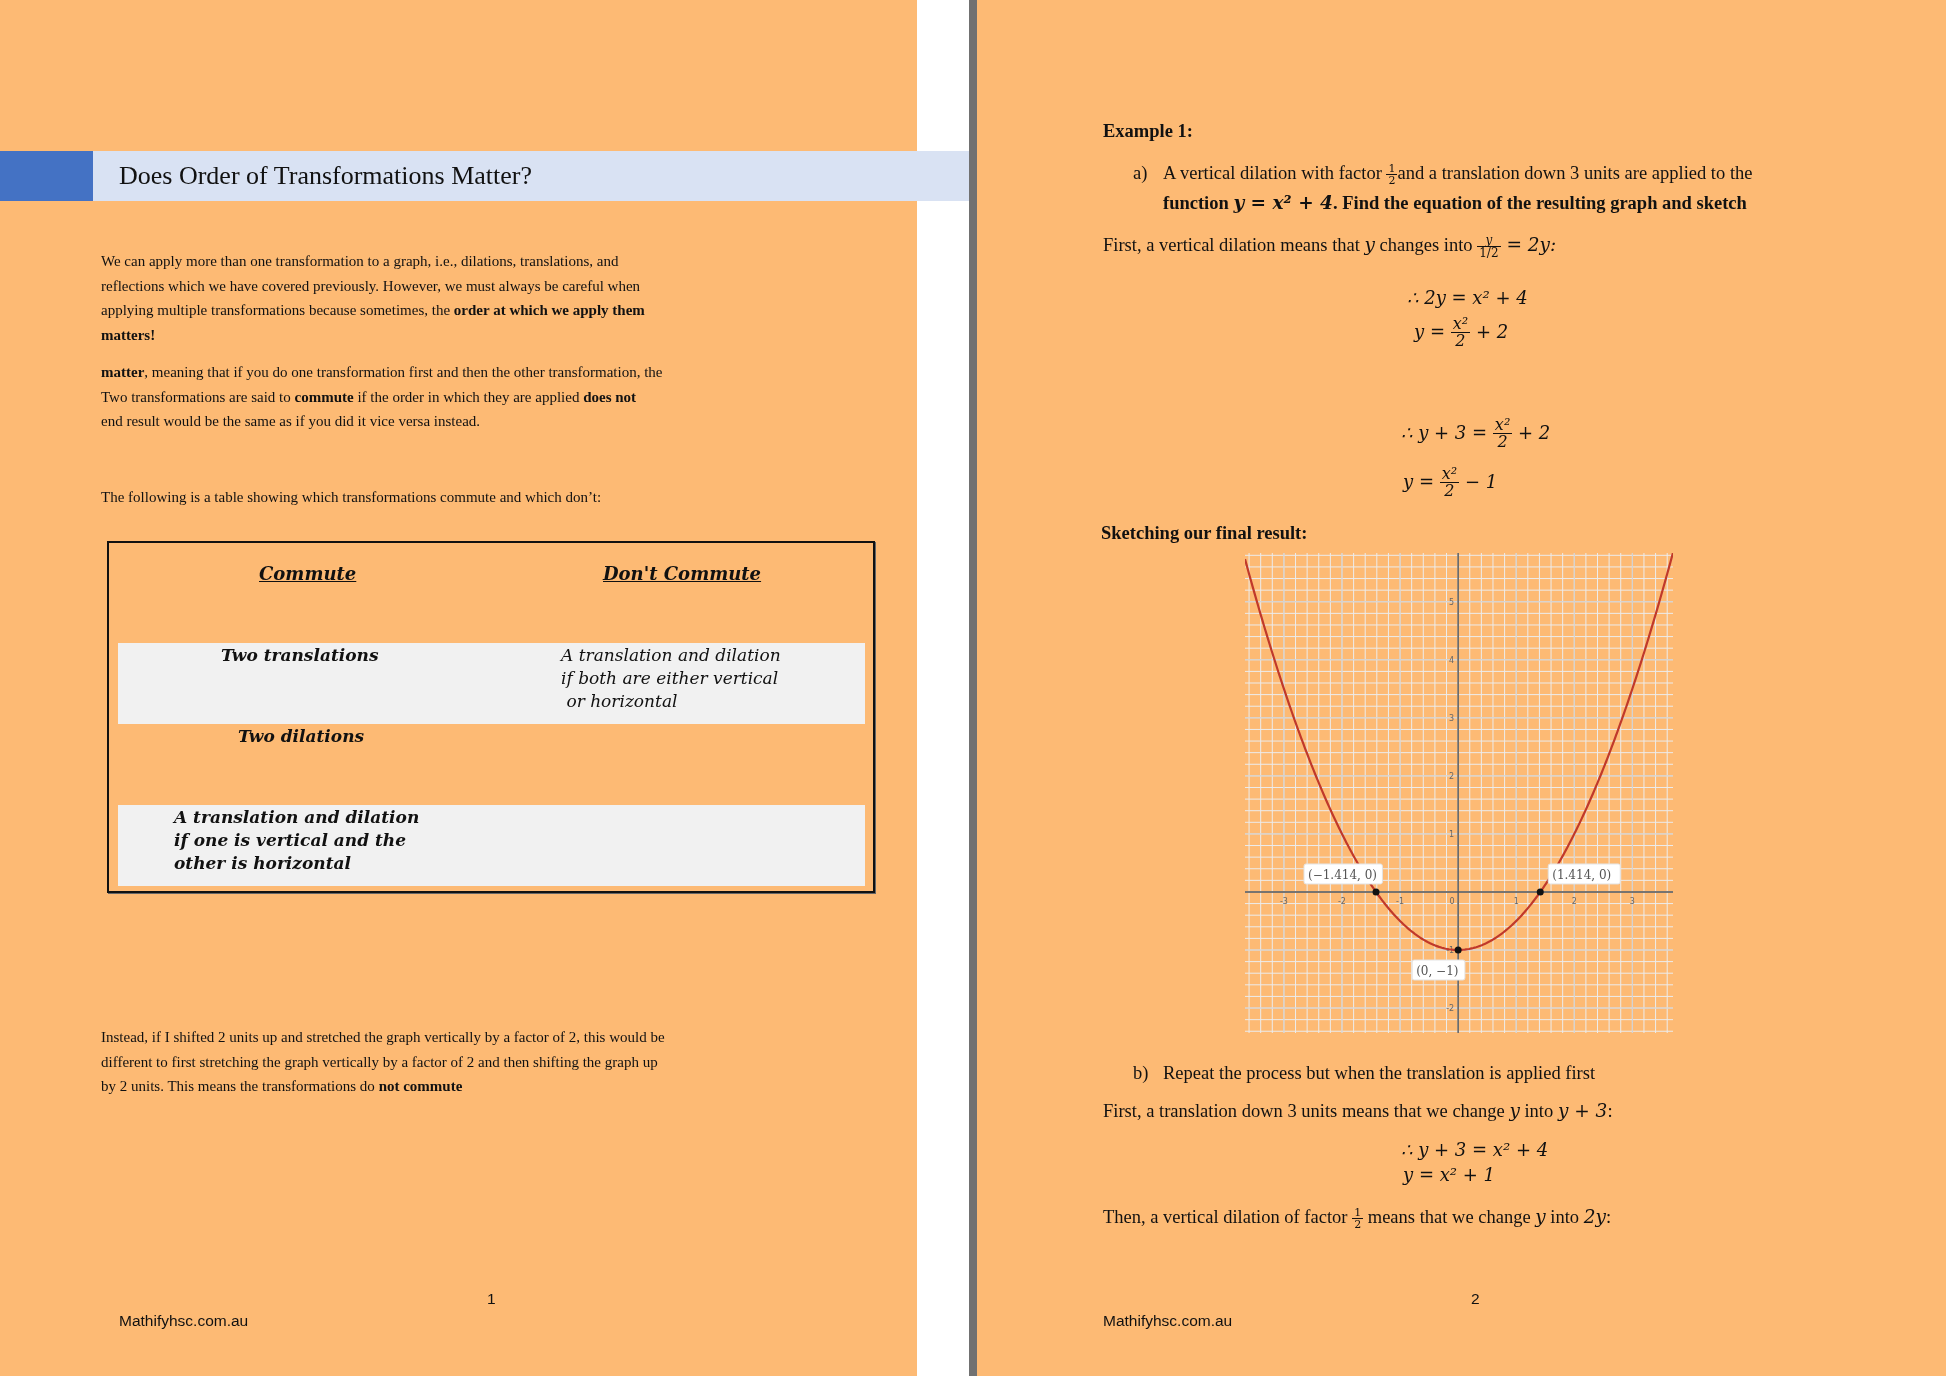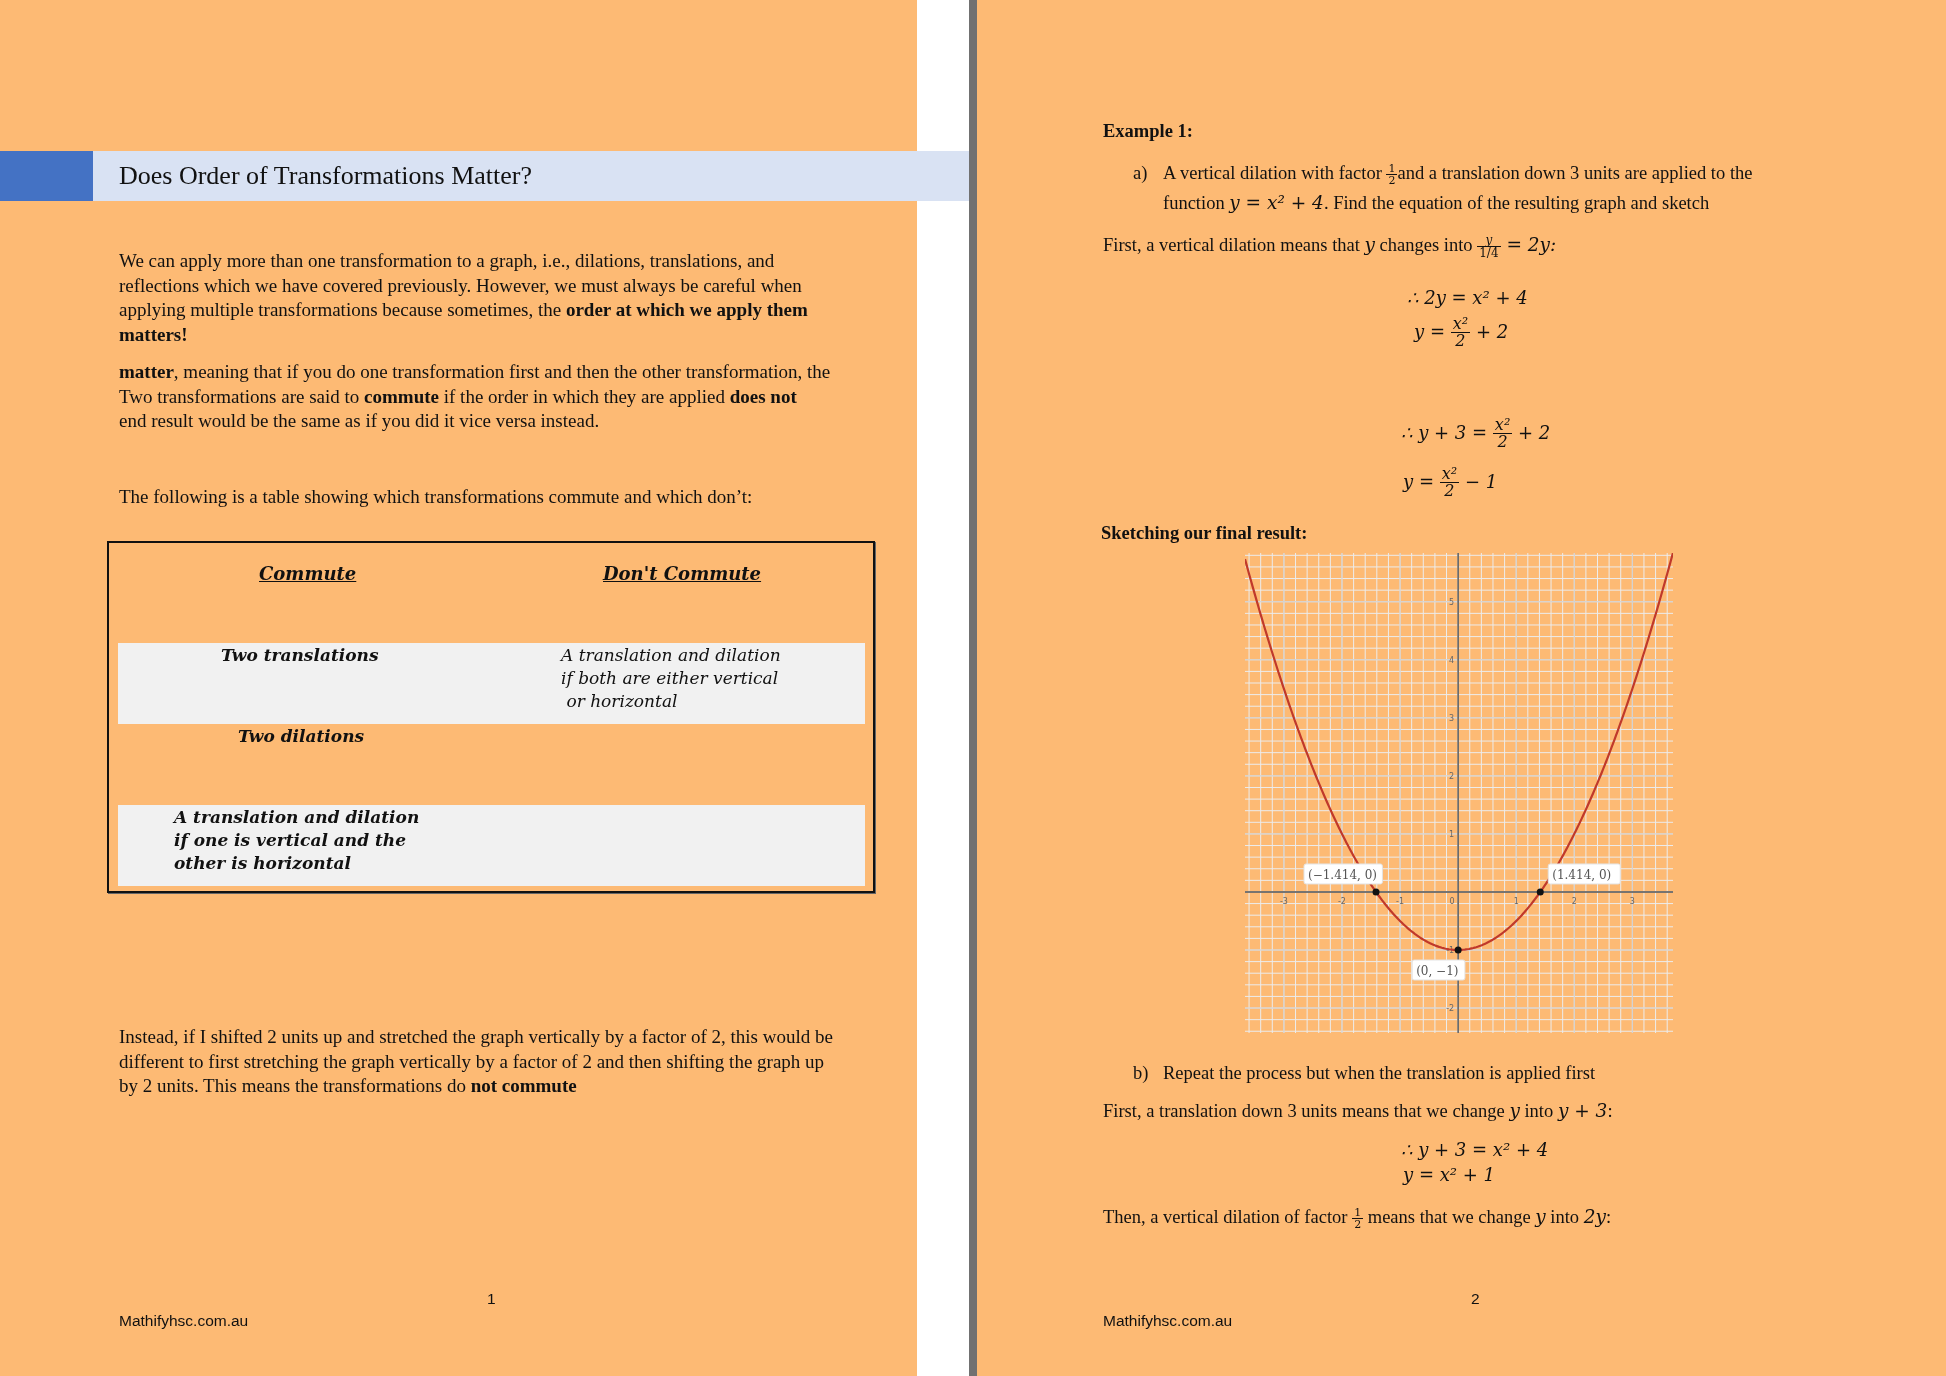--- a/index.html
+++ b/index.html
@@ -7,21 +7,21 @@
          font-family:"Liberation Serif", serif; color:#111; }
   .page { position:absolute; top:0; height:1376px; background:#fdba74; }
   #page1 { left:0; width:917px; }
   #page2 { left:977px; width:969px; }
   .divider { position:absolute; left:969px; top:0; width:8px; height:1376px; background:#717171; }
   .abs { position:absolute; white-space:nowrap; }
   .body-text { font-size:18.5px; line-height:24.5px; }
   .title-band { position:absolute; left:0; top:151px; width:969px; height:50px; background:#d9e2f3; }
   .title-block { position:absolute; left:0; top:151px; width:93px; height:50px; background:#4472c4; }
   .title-text { position:absolute; left:119px; top:159px; font-size:26px; line-height:34px; color:#111; }
-  .para { position:absolute; left:119px; width:760px; font-size:19px; line-height:24.5px; }
+  .para { position:absolute; left:101px; width:760px; font-size:15px; line-height:24.5px; }
   b { font-weight:bold; }
   .tbl-box { position:absolute; left:107px; top:541px; width:764px; height:348px; border:2.5px solid #111; box-shadow: 1px 1px 0 #666; }
   .shade { position:absolute; background:#f1f1f1; }
   .tcell { position:absolute; font-family:"DejaVu Serif", serif; font-style:italic; font-size:17px; line-height:23px; color:#111; }
   .thead { font-weight:bold; text-decoration:underline; font-size:18px; }
   .tbold { font-weight:bold; }
   .footer { position:absolute; font-family:"Liberation Sans", sans-serif; font-size:15.5px; color:#111; }
   .pagenum { position:absolute; font-family:"Liberation Sans", sans-serif; font-size:15.5px; color:#111; }
   .math { font-family:"DejaVu Serif", serif; font-style:italic; }
   .mathup { font-family:"DejaVu Serif", serif; }
@@ -92,24 +92,24 @@
 <div class="divider"></div>
 
 <div class="page" id="page2">
   <div class="abs body-text" style="left:126px; top:119px; font-weight:bold;">Example 1:</div>
 
   <div class="abs body-text" style="left:156px; top:161px;">a)</div>
   <div class="abs body-text" style="left:186px; top:161px;">
     <span>A vertical dilation with factor</span>
     <span class="frac small mathup"><span class="num">1</span><span class="den">2</span></span><span>and a translation down 3 units are applied to the</span>
   </div>
-  <div class="abs body-text" style="left:186px; top:191px;"><span>function </span><span class="math">y = x² + 4</span><span>. Find the equation of the resulting graph and sketch</span></div>
+  <div class="abs body-text" style="left:186px; top:191px;font-weight:bold;"><span>function </span><span class="math">y = x² + 4</span><span>. Find the equation of the resulting graph and sketch</span></div>
 
   <div class="abs body-text" style="left:126px; top:233px;"><span>First, a vertical dilation means that </span><span class="math">y</span><span> changes into</span>
-    <span class="frac mathup" style="font-size:12px;"><span class="num math">y</span><span class="den">1/4</span></span><span class="math"> = 2y:</span>
+    <span class="frac mathup" style="font-size:12px;"><span class="num math">y</span><span class="den">1/2</span></span><span class="math"> = 2y:</span>
   </div>
 
   <div class="eq math" style="left:430px; top:286px;">∴ 2y = x² + 4</div>
   <div class="eq math" style="left:437px; top:316px;">
     <span>y =</span>
     <span class="frac" style="font-size:16px;"><span class="num">x²</span><span class="den mathup">2</span></span>
     <span class="mathup">+ 2</span>
   </div>
 
 

